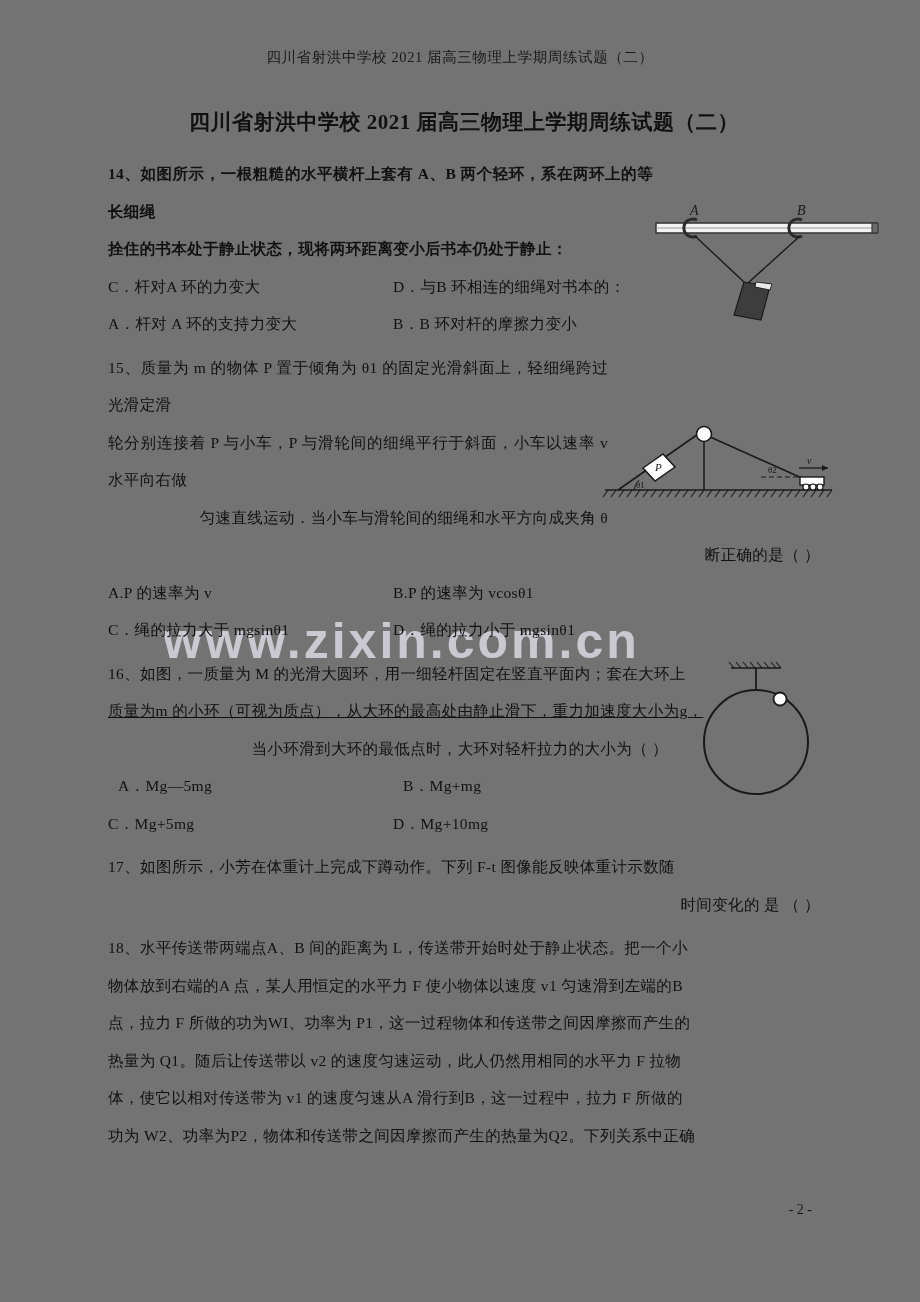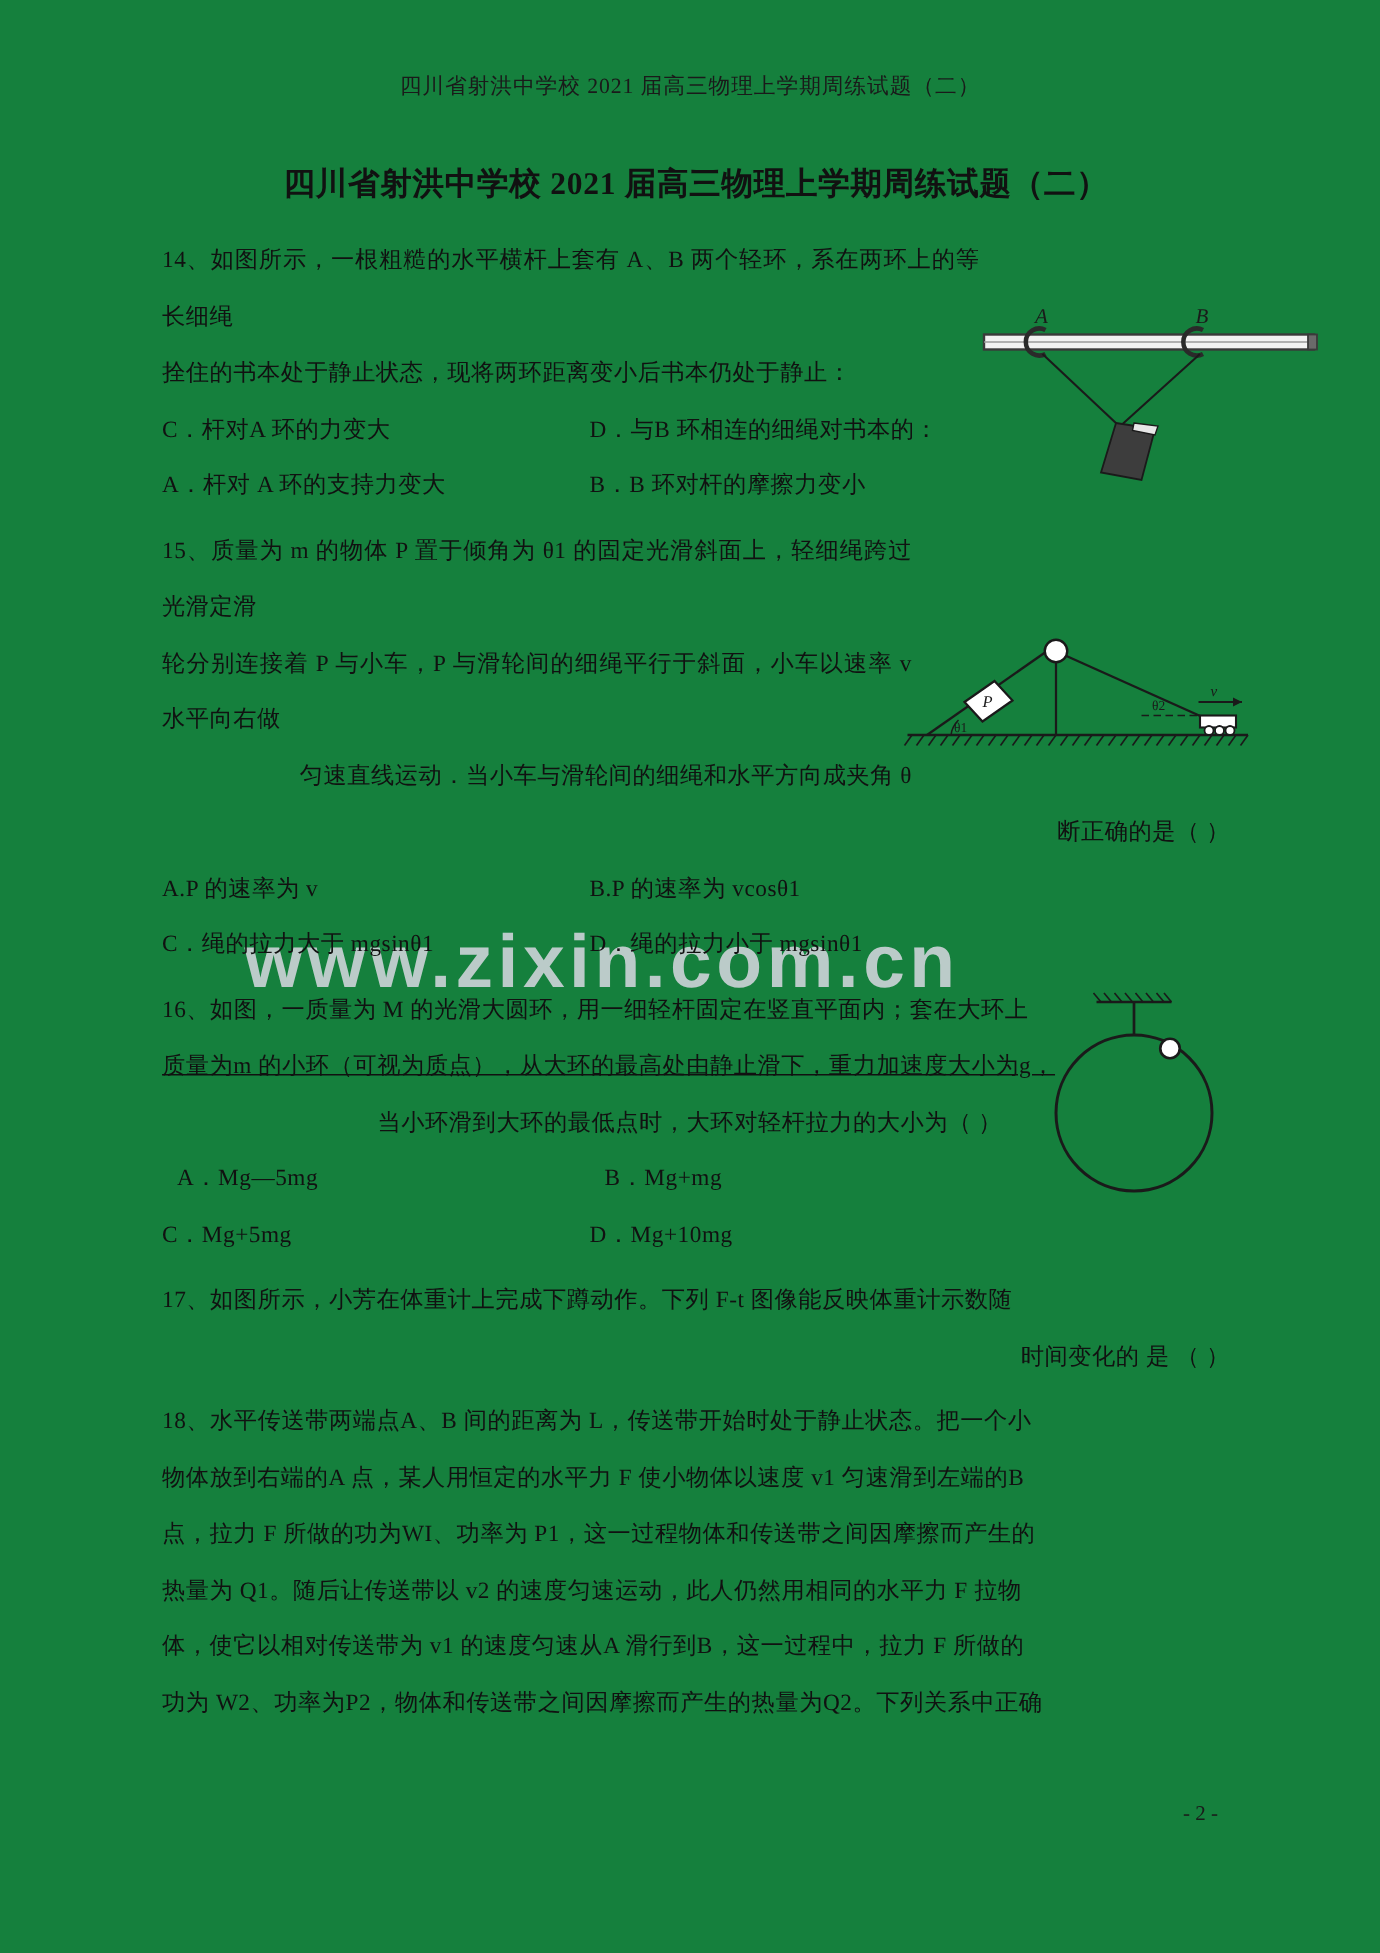--- a/index.html
+++ b/index.html
@@ -4,21 +4,21 @@
 <style>
   html, body {
     margin: 0;
     padding: 0;
     background: #ffffff;
   }
   .page {
     position: relative;
     width: 920px;
     height: 1302px;
-    background: #15803d;
+    background: #737373;
     overflow: hidden;
     font-family: "Liberation Serif", "DejaVu Serif", serif;
     color: #111111;
   }
 
   
   .running-header {
     position: absolute;
     top: 48px;
     left: 0;
@@ -68,21 +68,21 @@
     letter-spacing: 0.35px;
   }
   .opt-row {
     display: flex;
     align-items: baseline;
   }
   .opt-a { width: 285px; flex: 0 0 285px; }
   .opt-b { flex: 1 1 auto; }
 
   
-  .wrap-q14 { width: 545px; }
+  .wrap-q14 { width: 545px; font-weight: bold; }
   .wrap-q15 { width: 500px; }
   .wrap-q16-1 { width: 690px; }
   .wrap-q16-2 { width: 690px; text-decoration: underline; }
   .wrap-q16-3 { width: 560px; }
   .wrap-q17 { width: 690px; }
 
   
   .fig {
     position: absolute;
   }

